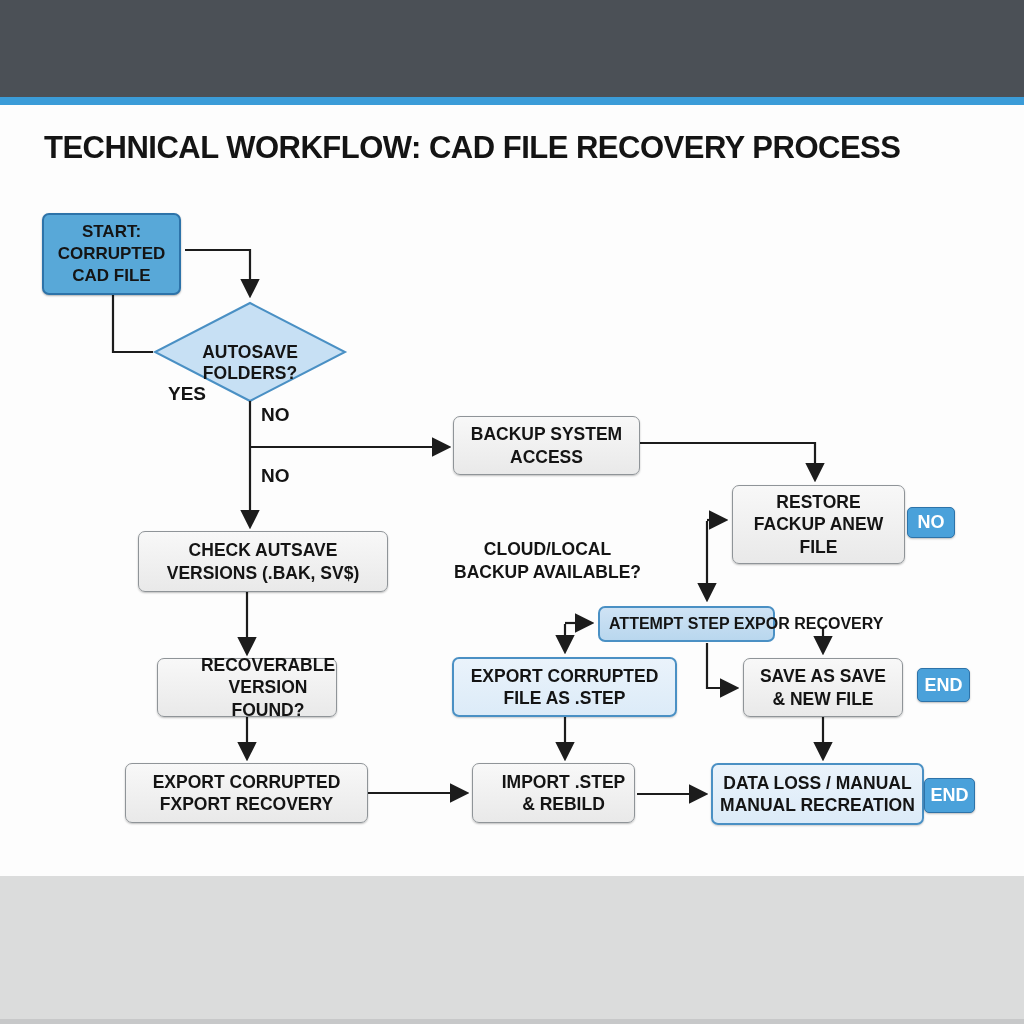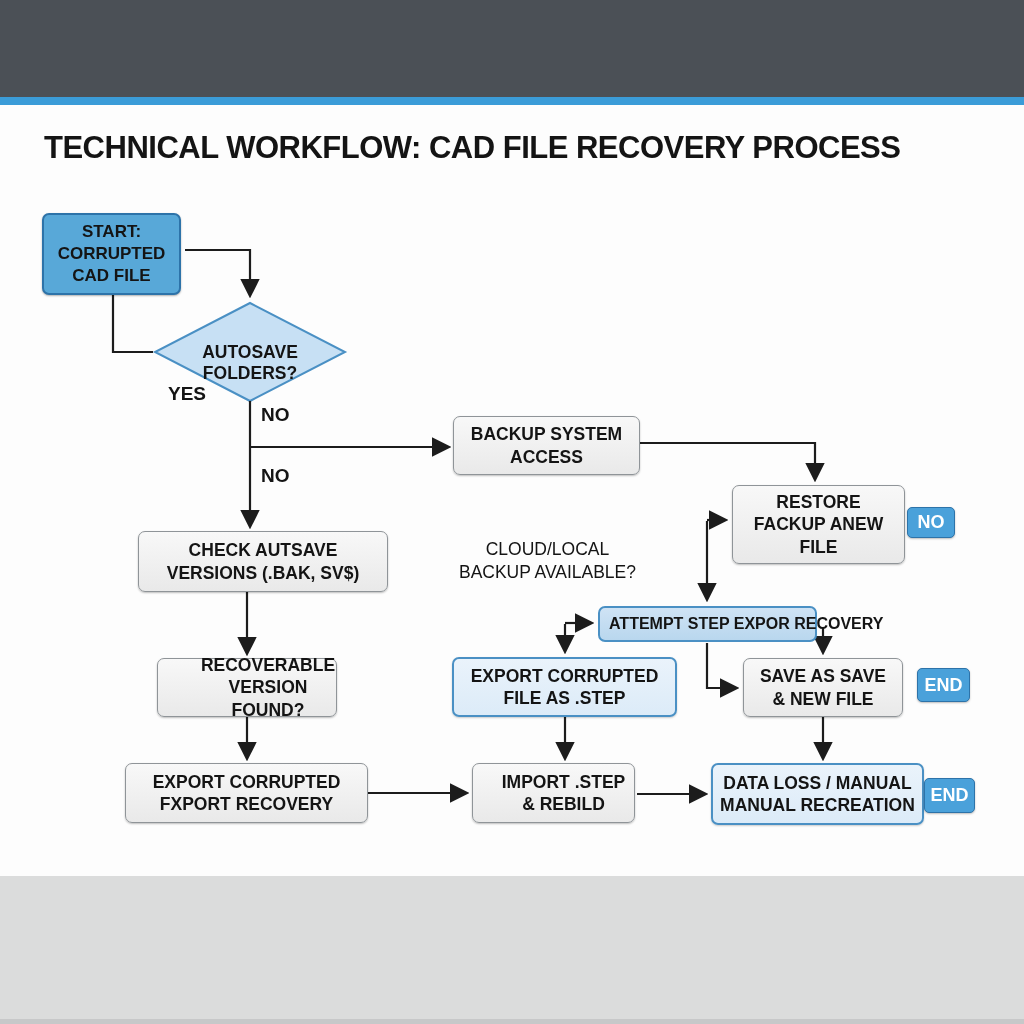--- a/index.html
+++ b/index.html
@@ -32,21 +32,21 @@
   .node-start{background:var(--start-fill);border:2.5px solid var(--start-border);font-size:17px;
         box-shadow:0 1px 2px rgba(0,0,0,.3);}
   .node-lightblue{background:linear-gradient(180deg,#eaf3fb,var(--lightblue-fill));border:2px solid var(--blue-border);
         box-shadow:0 1px 2px rgba(0,0,0,.2);}
   .node-attempt{background:linear-gradient(180deg,#cfe3f5,var(--attempt-fill));border:2px solid var(--blue-border);
         font-size:16px;justify-content:flex-start;padding-left:9px;white-space:nowrap;overflow:visible;}
   .badge{position:absolute;z-index:3;display:flex;align-items:center;justify-content:center;
         background:var(--badge-fill);border:1.5px solid var(--start-border);border-radius:5px;
         color:#fff;font-weight:bold;font-size:18px;box-shadow:0 1px 2px rgba(0,0,0,.25);}
   .edge-label{position:absolute;z-index:2;font-weight:bold;color:var(--text-color);font-size:19px;}
-  .float-label{position:absolute;z-index:2;font-weight:normal;color:var(--text-color);font-size:17.5px;
+  .float-label{position:absolute;z-index:2;font-weight:bold;color:var(--text-color);font-size:17.5px;
         text-align:center;line-height:1.3;white-space:pre-line;}
   .decision-label{position:absolute;z-index:2;font-weight:bold;color:var(--text-color);font-size:17.5px;
         text-align:center;}
 </style>
 </head>
 <body>
 
 <div id="canvas">
 
   <div class="header-bar"></div>
@@ -114,21 +114,21 @@
 
   <div class="node node-gray" style="left:125px;top:763px;width:243px;height:60px;">EXPORT CORRUPTED
 FXPORT RECOVERY</div>
 
   <div class="node node-gray" style="left:453px;top:416px;width:187px;height:59px;">BACKUP SYSTEM
 ACCESS</div>
 
   <div class="node node-gray" style="left:732px;top:485px;width:173px;height:79px;">RESTORE
 FACKUP ANEW FILE</div>
 
-  <div class="node node-attempt" style="left:598px;top:606px;width:219px;height:36px;">ATTEMPT STEP EXPOR RECOVERY</div>
+  <div class="node node-attempt" style="left:598px;top:606px;width:177px;height:36px;">ATTEMPT STEP EXPOR RECOVERY</div>
 
   <div class="node node-lightblue" style="left:452px;top:657px;width:225px;height:60px;">EXPORT CORRUPTED
 FILE AS .STEP</div>
 
   <div class="node node-gray" style="left:743px;top:658px;width:160px;height:59px;">SAVE AS SAVE
 &amp; NEW FILE</div>
 
   <div class="node node-gray" style="left:472px;top:763px;width:163px;height:60px;padding-left:20px;">IMPORT .STEP
 &amp; REBILD</div>
 

